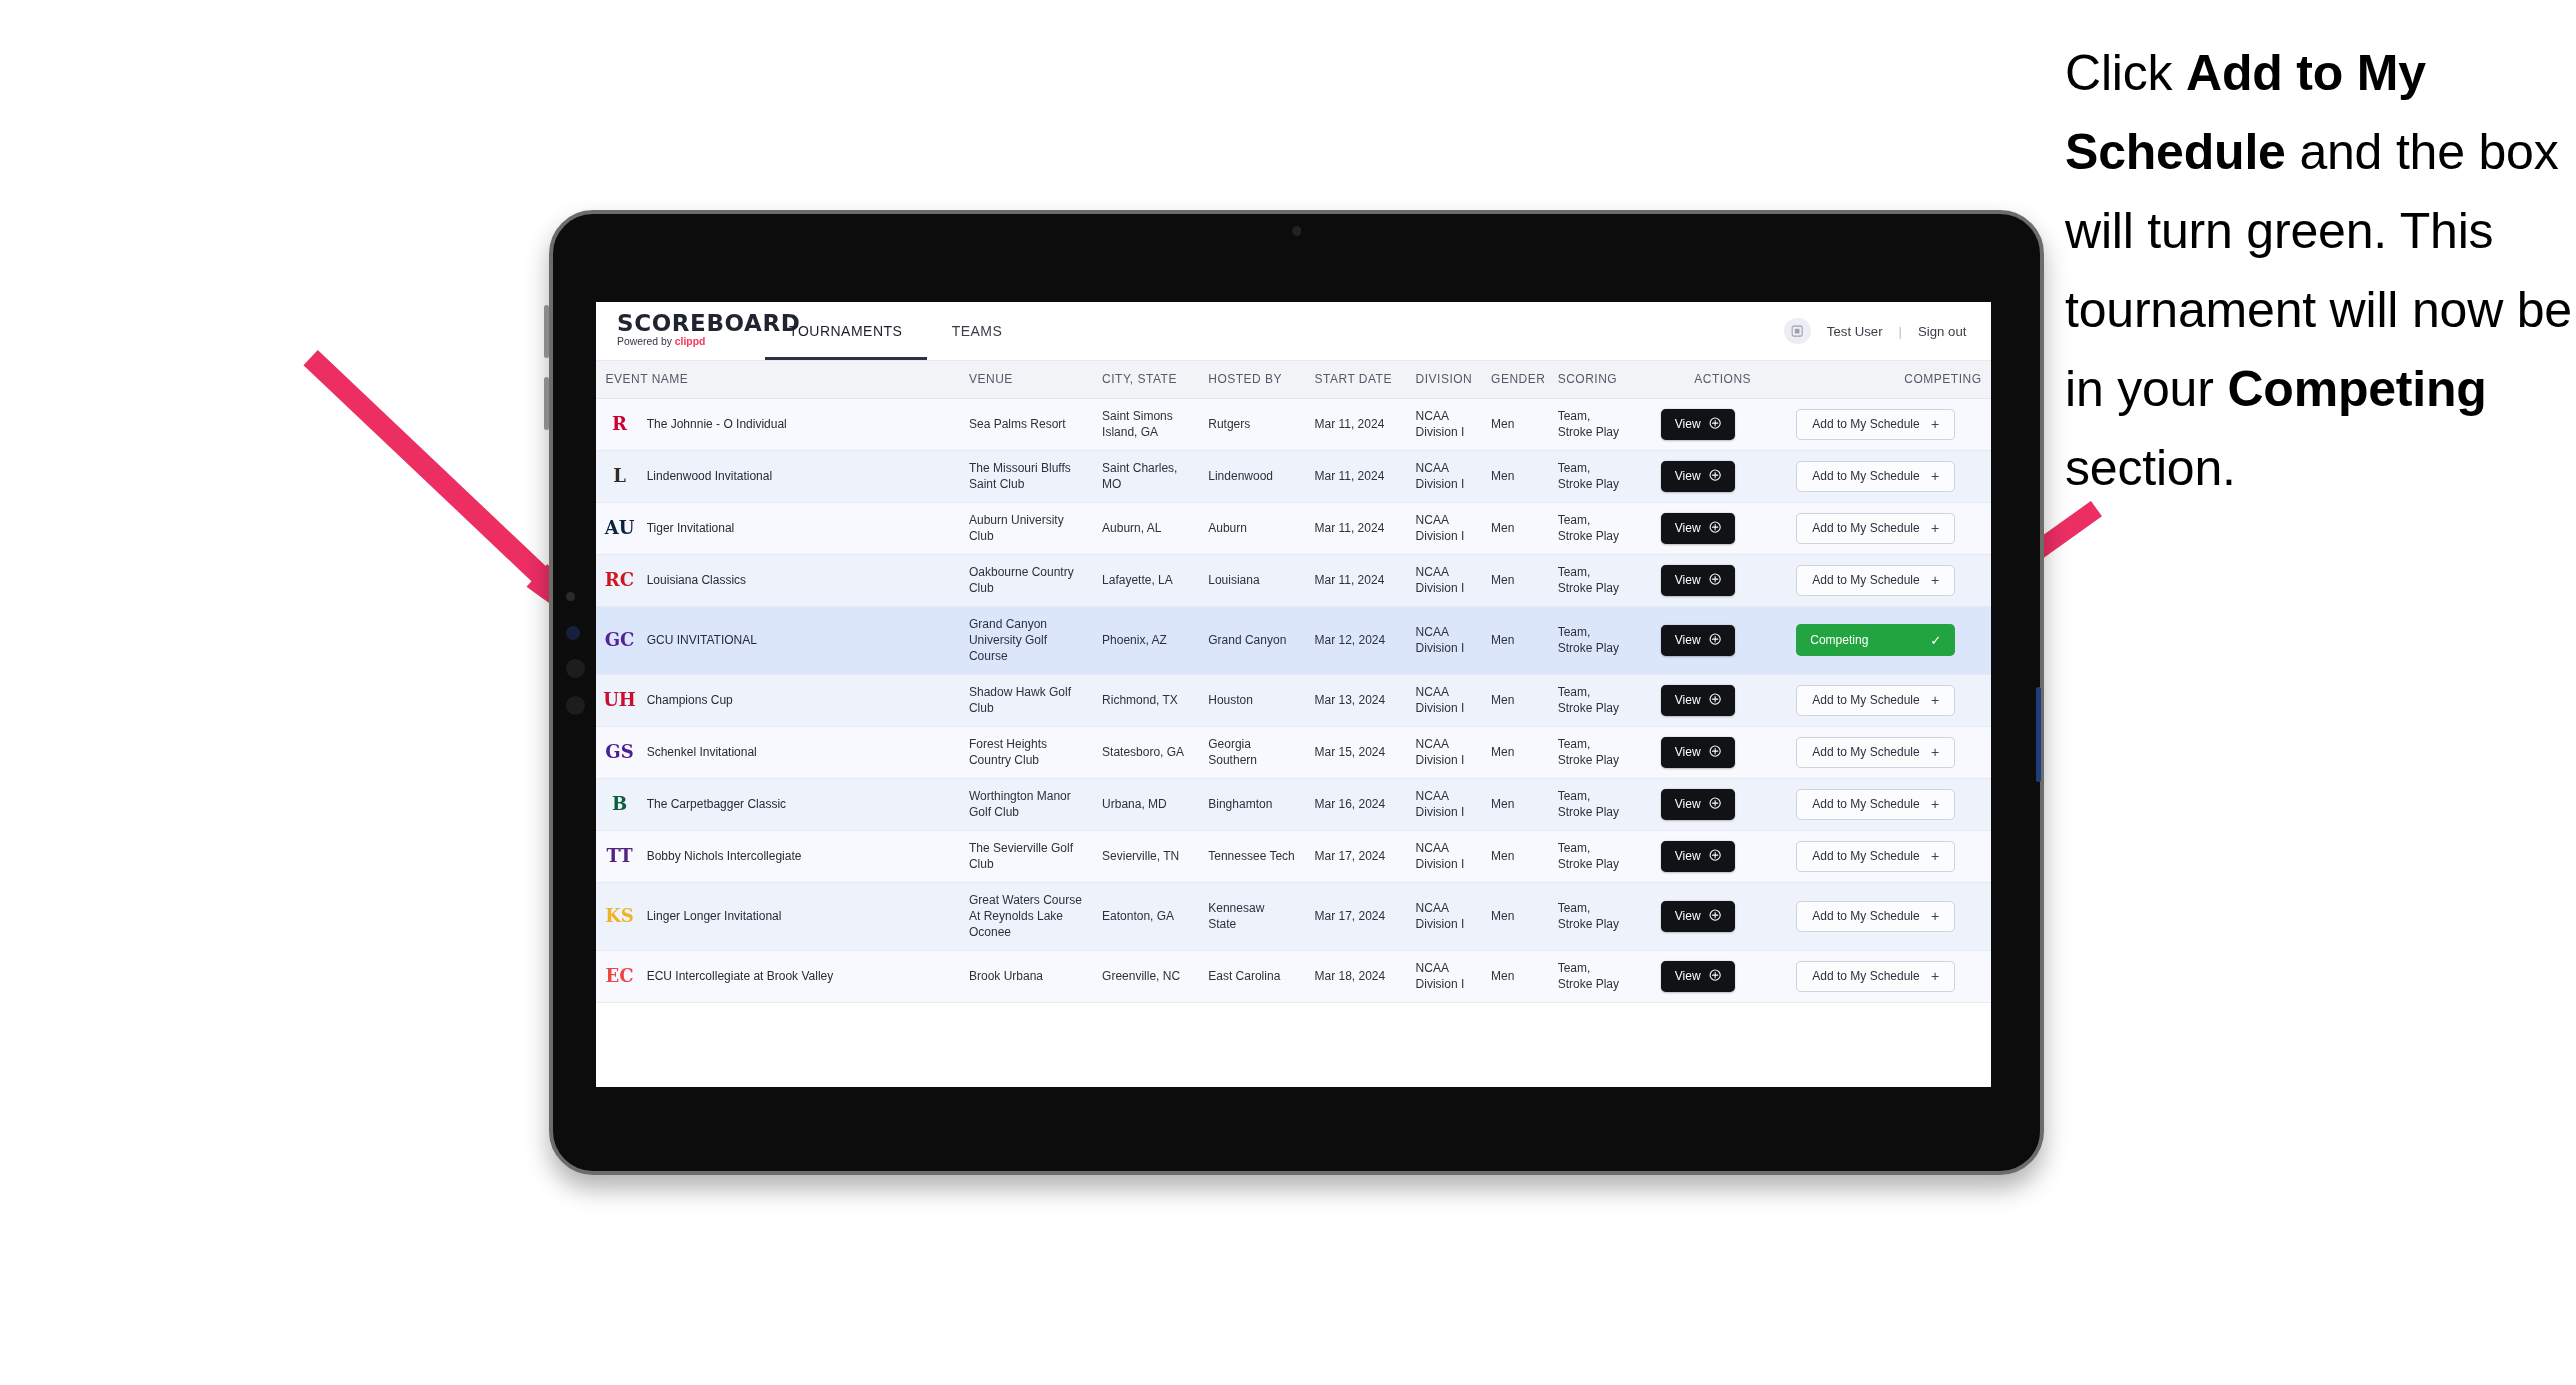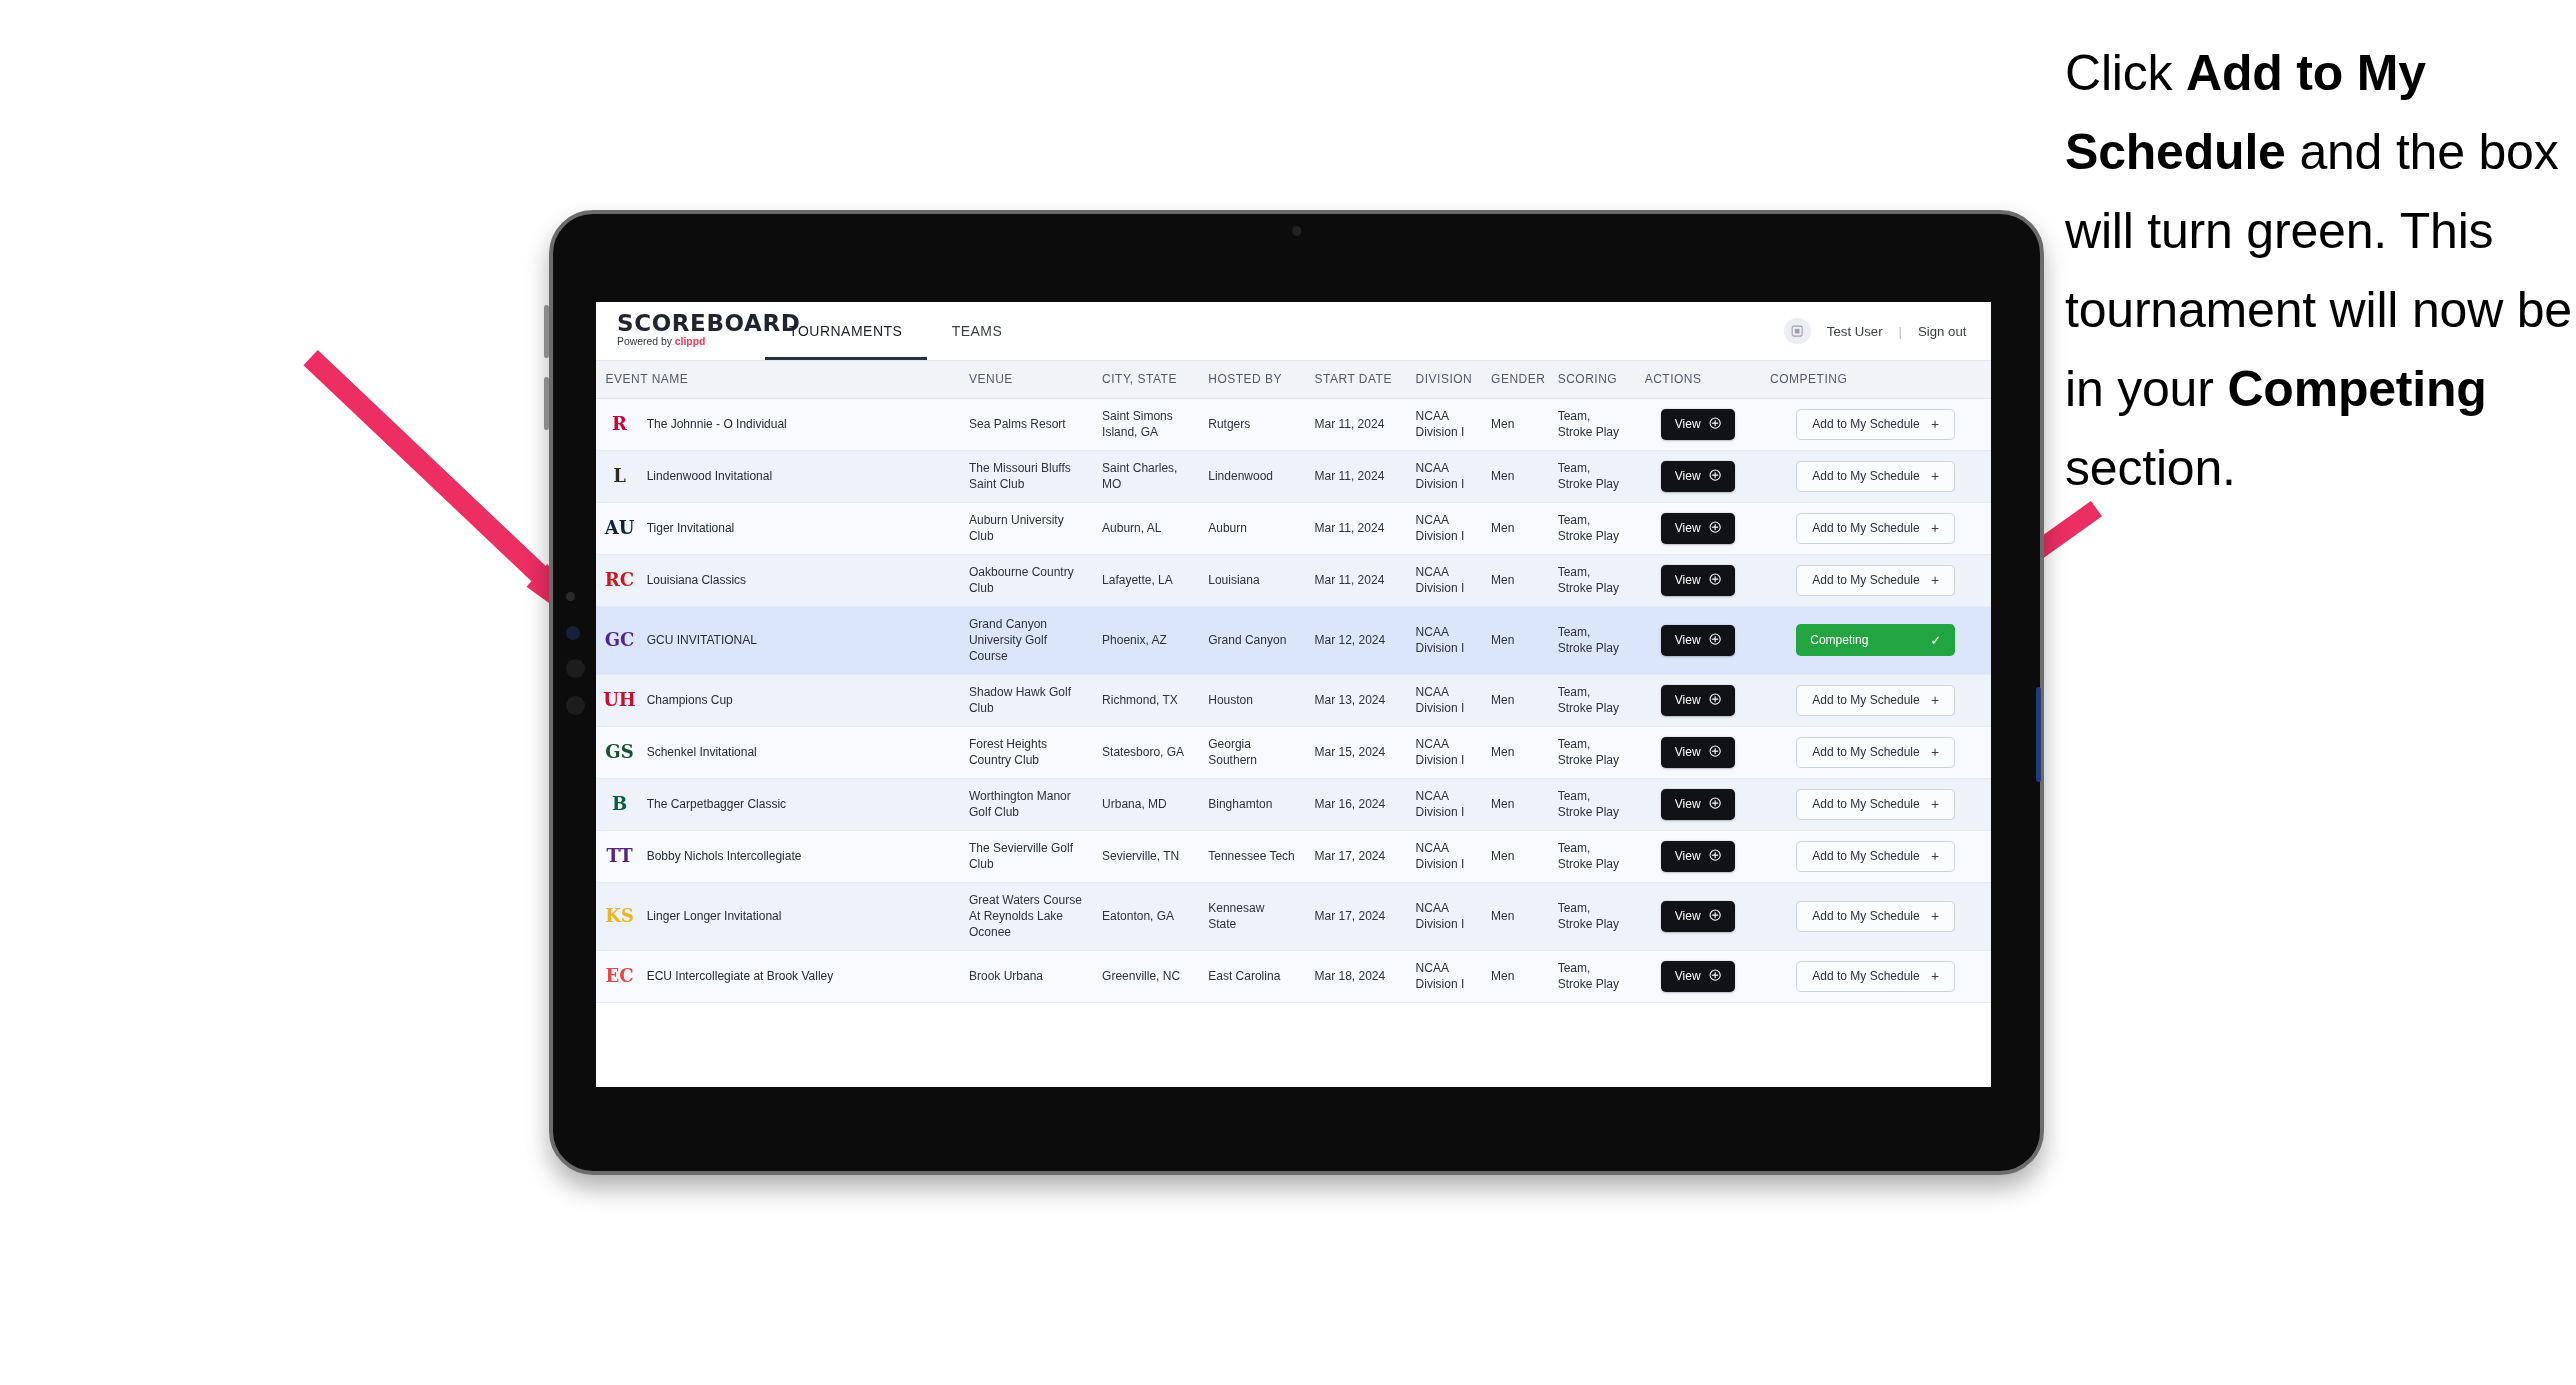--- a/index.html
+++ b/index.html
@@ -151,21 +151,21 @@
     background: #f1f3f7;
     text-align: left;
     font-size: 12px;
     font-weight: 400;
     letter-spacing: 0.5px;
     color: #54596a;
     padding: 11.4px 9.5px;
     border-bottom: 0.9px solid #e2e5ec;
     white-space: nowrap;
   }
-  thead th.center { text-align: left; }
+  thead th.center { text-align: right; }
   tbody td {
     font-size: 12px;
     color: #2c313c;
     padding: 9.5px;
     border-bottom: 0.9px solid #e7eaf2;
     vertical-align: middle;
     line-height: 16px;
   }
   tbody tr { background: #f7f9fe; }
   tbody tr.alt { background: #eef2fb; }
@@ -458,21 +458,21 @@
                       </svg></span>
                   </button></td>
                 <td class="cell-center"><button class="btn-add">
                     <span>Add to My Schedule</span>
                     <span class="plus">+</span>
                   </button></td>
               </tr>
               <tr>
                 <td>
                   <div class="ev">
-        <span class="logo" style="color:#14532d">GS</span>
+        <span class="logo" style="color:#4c1d95">GS</span>
         <span class="ev-name">Schenkel Invitational</span>
                   </div>
                 </td>
                 <td>Forest Heights Country Club</td>
                 <td>Statesboro, GA</td>
                 <td>Georgia Southern</td>
                 <td>Mar 15, 2024</td>
                 <td>NCAA Division I</td>
                 <td>Men</td>
                 <td>Team, Stroke Play</td>

